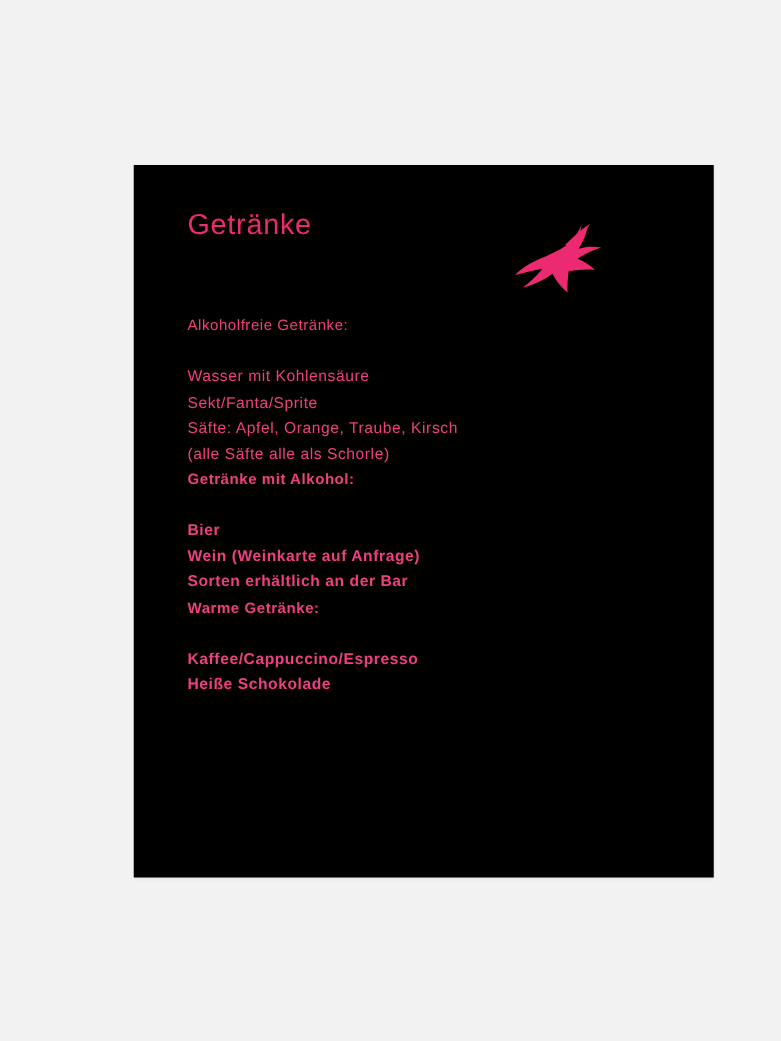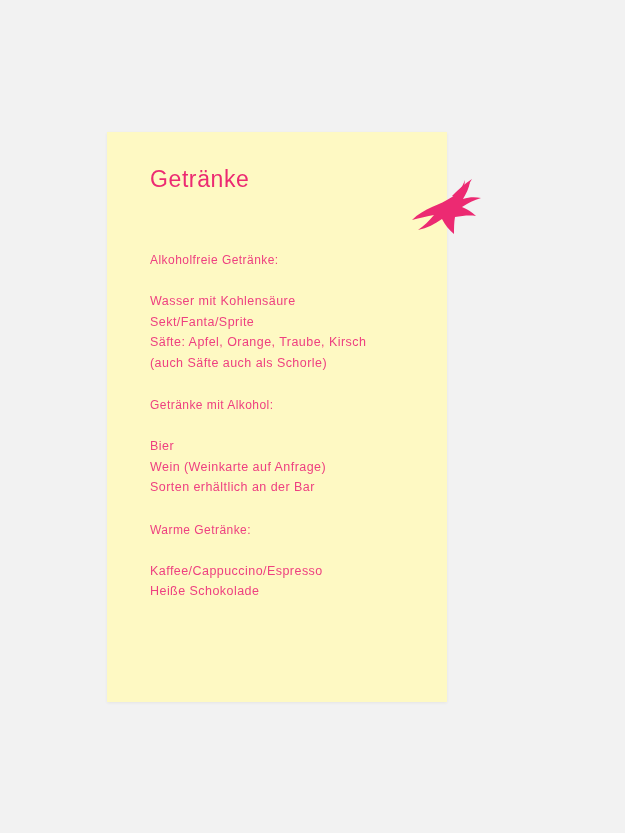--- a/index.html
+++ b/index.html
@@ -16,23 +16,23 @@
   .stage {
     position: relative;
     width: 625px;
     height: 833px;
     background: #f2f2f2;
   }
   .card {
     position: absolute;
     left: 107px;
     top: 132px;
-    width: 340px;
+    width: 464px;
     height: 570px;
-    background: #fef9c3;
+    background: #000000;
     box-shadow: 0 1px 3px rgba(0,0,0,0.06);
   }
   .menu-title {
     position: absolute;
     left: 43px;
     top: 34px;
     font-size: 23px;
     letter-spacing: 0.6px;
     color: #ec2a72;
     font-family: "Liberation Sans", sans-serif;
@@ -64,21 +64,21 @@
     white-space: nowrap;
   }
   .item {
     font-size: 12.5px;
     color: #ee4080;
     letter-spacing: 0.45px;
     line-height: 20.5px;
     white-space: nowrap;
   }
   .section + .section {
-    margin-top: 22px;
+    font-weight: bold;
   }
 </style>
 </head>
 <body>
 
 <div class="stage">
   <div class="card">
 
     <div class="menu-title">Getränke</div>
 
@@ -89,21 +89,21 @@
       </svg>
     </div>
 
     <div class="content">
 
       <div class="section">
         <div class="section-heading">Alkoholfreie Getränke:</div>
         <div class="item">Wasser mit Kohlensäure</div>
         <div class="item">Sekt/Fanta/Sprite</div>
         <div class="item">Säfte: Apfel, Orange, Traube, Kirsch</div>
-        <div class="item">(auch Säfte auch als Schorle)</div>
+        <div class="item">(alle Säfte alle als Schorle)</div>
       </div>
 
       <div class="section">
         <div class="section-heading">Getränke mit Alkohol:</div>
         <div class="item">Bier</div>
         <div class="item">Wein (Weinkarte auf Anfrage)</div>
         <div class="item">Sorten erhältlich an der Bar</div>
       </div>
 
       <div class="section">

